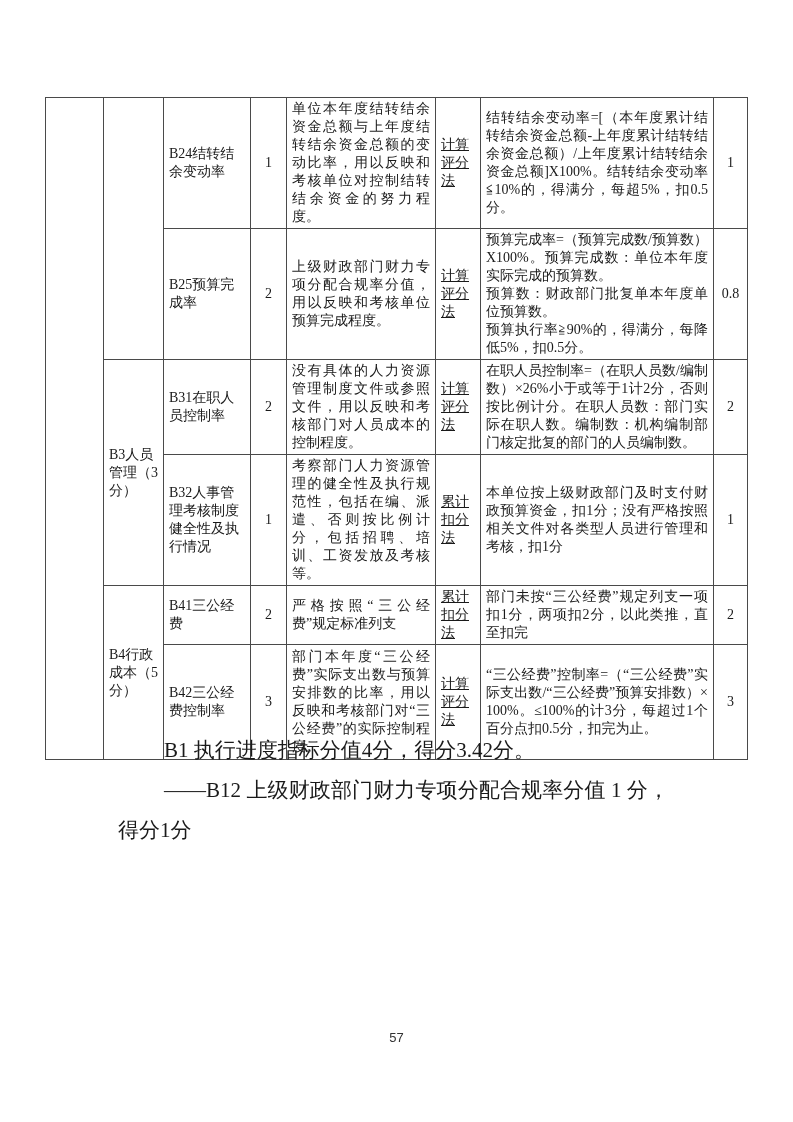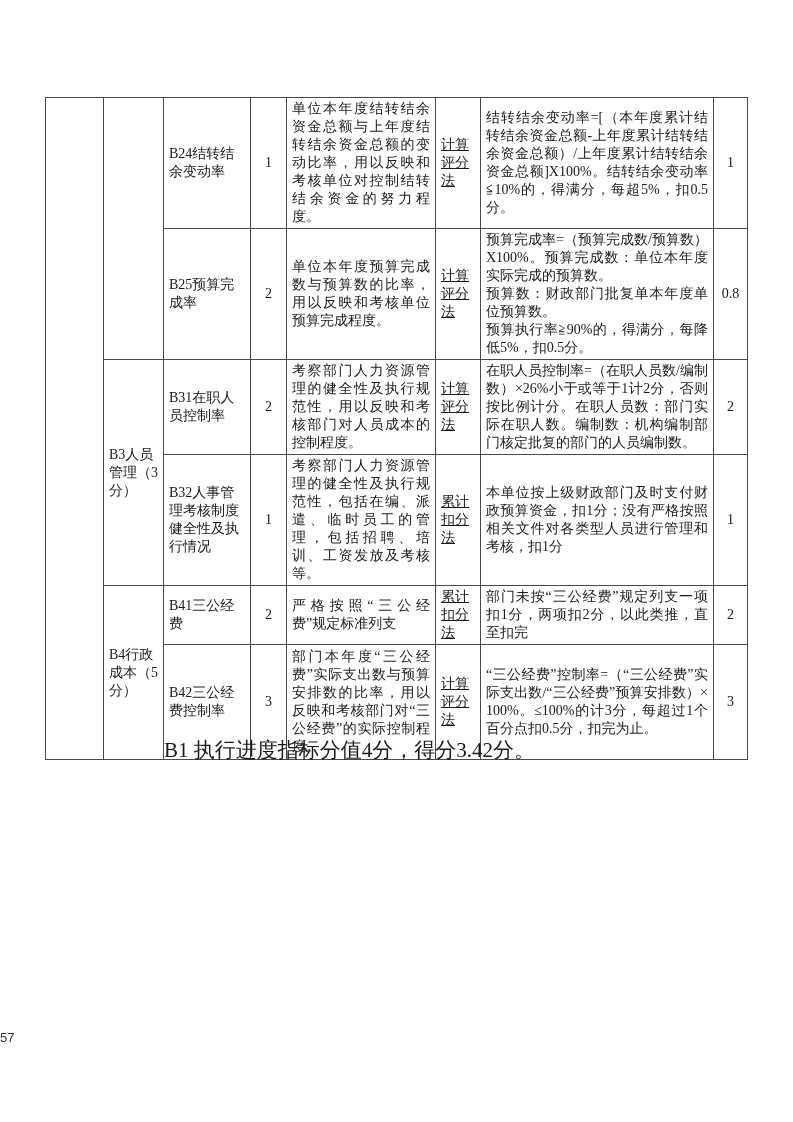--- a/index.html
+++ b/index.html
@@ -43,21 +43,21 @@
     width:551px;
     font-size:21px;
     line-height:40px;
     text-align:justify;
   }
   .body-text p { margin:0; text-indent:46px; }
   .page-number {
     position:absolute;
     top:1030px; left:0;
     width:100%;
-    text-align:left;
+    text-align:center;
     font-family:"Liberation Sans","DejaVu Sans",sans-serif;
     font-size:13px;
     color:#333333;
   }
 </style>
 </head>
 <body>
 
 <div class="page">
 
@@ -79,40 +79,40 @@
         <td class="c-name">B24结转结余变动率</td>
         <td class="c-weight">1</td>
         <td class="c-desc">单位本年度结转结余资金总额与上年度结转结余资金总额的变动比率，用以反映和考核单位对控制结转结余资金的努力程度。</td>
         <td class="c-method">计算评分法</td>
         <td class="c-scoring">结转结余变动率=[（本年度累计结转结余资金总额-上年度累计结转结余资金总额）/上年度累计结转结余资金总额]X100%。结转结余变动率≦10%的，得满分，每超5%，扣0.5分。</td>
         <td class="c-score">1</td>
       </tr>
       <tr class="r2">
         <td class="c-name">B25预算完成率</td>
         <td class="c-weight">2</td>
-        <td class="c-desc">单位本年度预算完成数与预算数的比率，用以反映和考核单位预算完成程度。</td>
+        <td class="c-desc">上级财政部门财力专项分配合规率分值，用以反映和考核单位预算完成程度。</td>
         <td class="c-method">计算评分法</td>
         <td class="c-scoring">预算完成率=（预算完成数/预算数）X100%。预算完成数：单位本年度实际完成的预算数。
 预算数：财政部门批复单本年度单位预算数。
 预算执行率≧90%的，得满分，每降低5%，扣0.5分。</td>
         <td class="c-score">0.8</td>
       </tr>
       <tr class="r3">
         <td class="c-group" rowspan="2">B3人员管理（3分）</td>
         <td class="c-name">B31在职人员控制率</td>
         <td class="c-weight">2</td>
-        <td class="c-desc">考察部门人力资源管理的健全性及执行规范性，用以反映和考核部门对人员成本的控制程度。</td>
+        <td class="c-desc">没有具体的人力资源管理制度文件或参照文件，用以反映和考核部门对人员成本的控制程度。</td>
         <td class="c-method">计算评分法</td>
         <td class="c-scoring">在职人员控制率=（在职人员数/编制数）×26%小于或等于1计2分，否则按比例计分。在职人员数：部门实际在职人数。编制数：机构编制部门核定批复的部门的人员编制数。</td>
         <td class="c-score">2</td>
       </tr>
       <tr class="r4">
         <td class="c-name">B32人事管理考核制度健全性及执行情况</td>
         <td class="c-weight">1</td>
-        <td class="c-desc">考察部门人力资源管理的健全性及执行规范性，包括在编、派遣、临时员工的管理，包括招聘、培训、工资发放及考核等。</td>
+        <td class="c-desc">考察部门人力资源管理的健全性及执行规范性，包括在编、派遣、否则按比例计分，包括招聘、培训、工资发放及考核等。</td>
         <td class="c-method">累计扣分法</td>
         <td class="c-scoring">本单位按上级财政部门及时支付财政预算资金，扣1分；没有严格按照相关文件对各类型人员进行管理和考核，扣1分</td>
         <td class="c-score">1</td>
       </tr>
       <tr class="r5">
         <td class="c-group" rowspan="2">B4行政成本（5分）</td>
         <td class="c-name">B41三公经费</td>
         <td class="c-weight">2</td>
         <td class="c-desc">严格按照“三公经费”规定标准列支</td>
         <td class="c-method">累计扣分法</td>
@@ -125,17 +125,18 @@
         <td class="c-desc">部门本年度“三公经费”实际支出数与预算安排数的比率，用以反映和考核部门对“三公经费”的实际控制程度。</td>
         <td class="c-method">计算评分法</td>
         <td class="c-scoring">“三公经费”控制率=（“三公经费”实际支出数/“三公经费”预算安排数）×100%。≤100%的计3分，每超过1个百分点扣0.5分，扣完为止。</td>
         <td class="c-score">3</td>
       </tr>
     </tbody>
   </table>
 
   <div class="body-text">
     <p>B1 执行进度指标分值4分，得分3.42分。</p>
+    <p>——B12 上级财政部门财力专项分配合规率分值 1 分，得分1分</p>
   </div>
 
   <div class="page-number">57</div>
 
 </div>
 
 </body></html>

